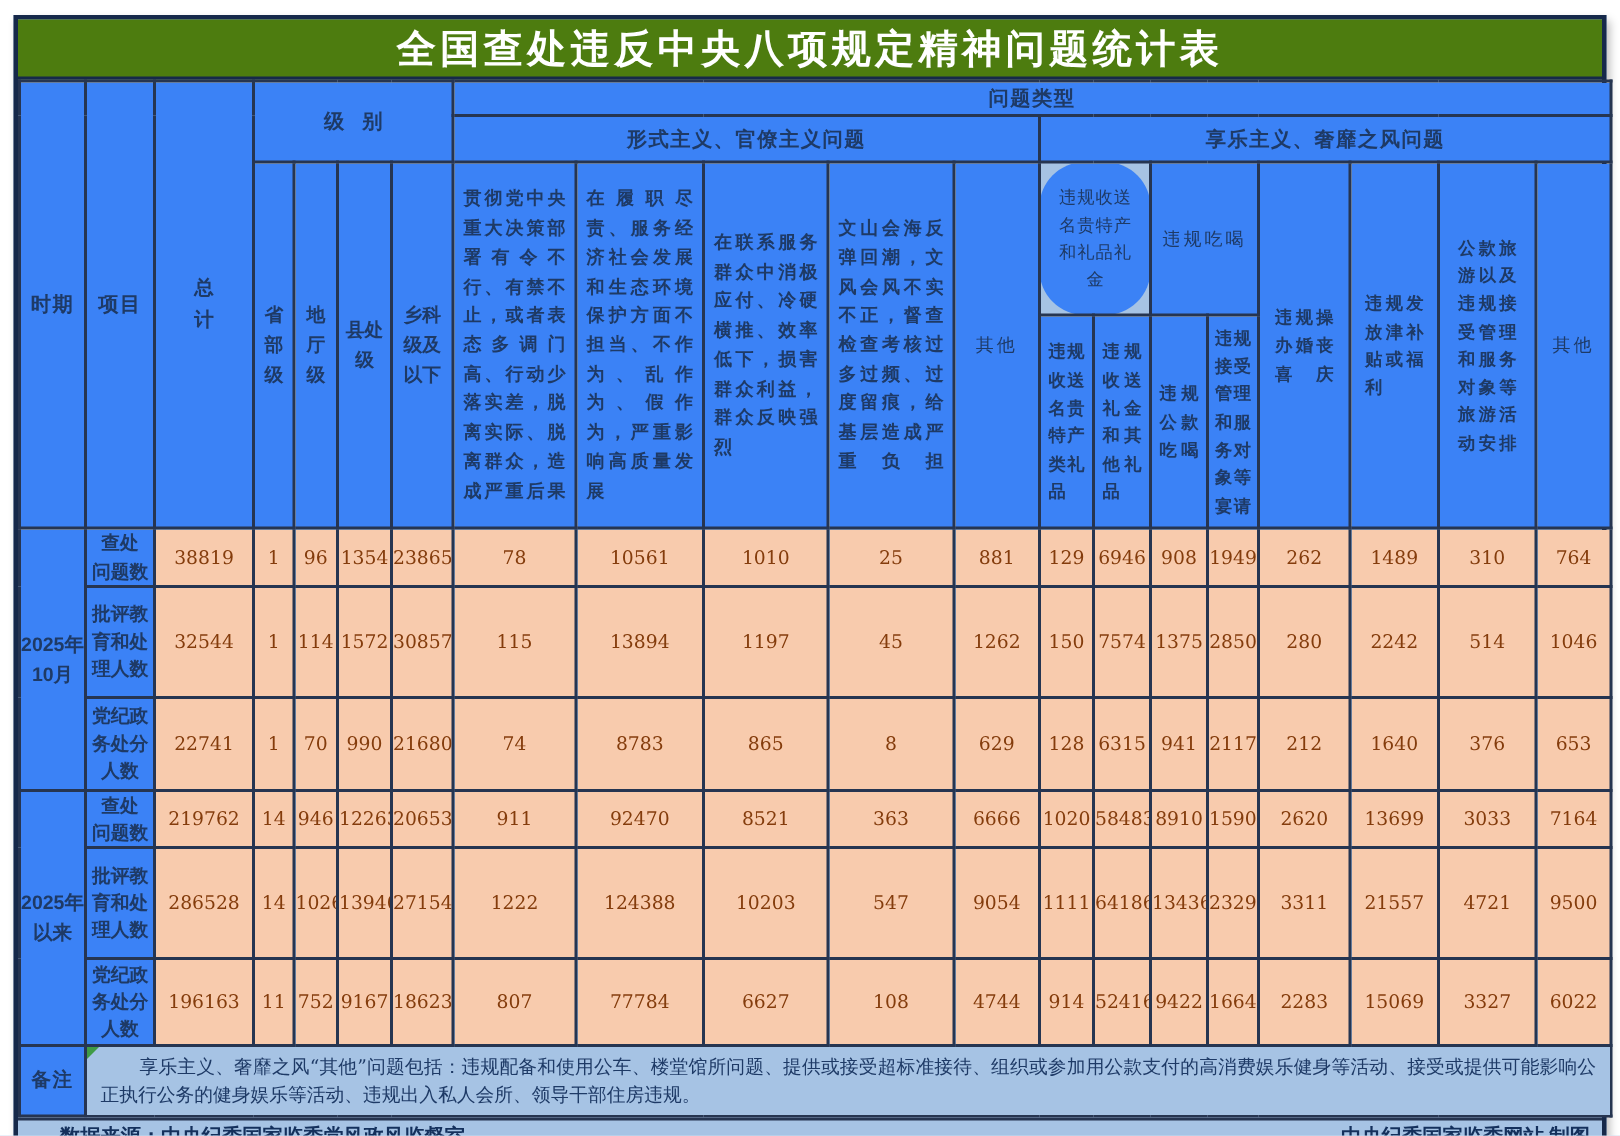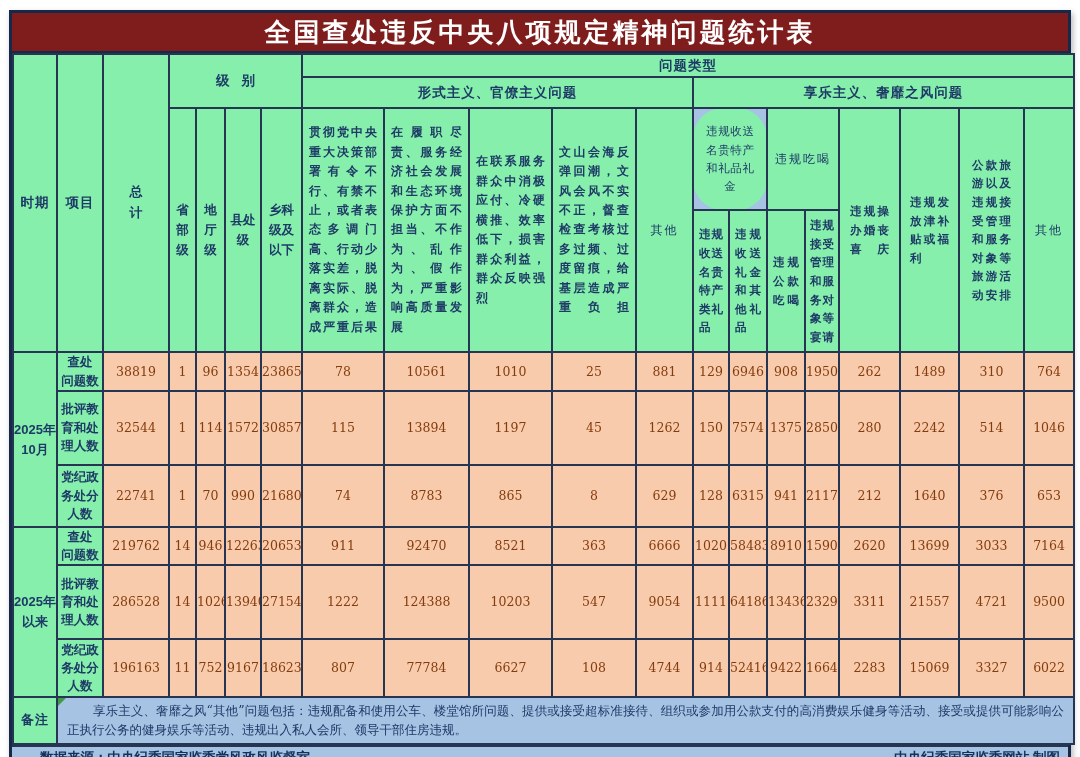--- a/index.html
+++ b/index.html
@@ -1,24 +1,24 @@
 <!DOCTYPE html>
 <html><head>
 <meta charset="utf-8">
 <style>
   html,body{margin:0;padding:0;background:#ffffff;}
   body{width:1080px;height:757px;overflow:hidden;font-family:"Liberation Sans",sans-serif;}
   .card{width:1062px;margin:10px 0 0 9px;border:3px solid #16294a;box-sizing:border-box;
         box-shadow:2px 3px 6px rgba(0,0,0,.28);background:#a6c3e4;}
-  .title{background:#7f1d1d;color:#ffffff;text-align:center;
+  .title{background:#4d7c0f;color:#ffffff;text-align:center;
          font-weight:bold;font-size:26px;line-height:38px;letter-spacing:3px;
          border-bottom:2px solid #16294a;font-family:"Liberation Sans",sans-serif;}
   table{border-collapse:collapse;table-layout:fixed;width:100%;}
   th,td{border:2px solid #263551;padding:0;vertical-align:middle;text-align:center;overflow:hidden;}
-  .hd{background:#86efac;color:#1e3a66;}
+  .hd{background:#3b82f6;color:#1e3a66;}
   .grp{font-weight:bold;font-size:13.5px;letter-spacing:1px;}
   .lvlband{font-weight:bold;font-size:13.5px;letter-spacing:12px;text-indent:12px;}
   .lvl{font-weight:bold;font-size:12.5px;line-height:1.6;padding:2px;}
   .per{font-weight:bold;font-size:13px;white-space:pre-line;line-height:1.5;}
   .lbl{font-weight:bold;font-size:12.5px;white-space:pre-line;line-height:1.45;}
   .tot{font-weight:bold;font-size:13px;white-space:pre-line;line-height:1.6;}
   .vjust{font-family:"DejaVu Serif","Liberation Serif",serif;font-weight:bold;
          font-size:11.5px;line-height:1.62;text-align:justify;text-align-last:justify;
          word-break:break-all;padding:4px 6px;}
   .f12{font-size:12px;padding:4px 6px;}
@@ -120,21 +120,21 @@
       <td class="num">1354</td>
       <td class="num">23865</td>
       <td class="num">78</td>
       <td class="num">10561</td>
       <td class="num">1010</td>
       <td class="num">25</td>
       <td class="num">881</td>
       <td class="num">129</td>
       <td class="num">6946</td>
       <td class="num">908</td>
-      <td class="num">1950</td>
+      <td class="num">1949</td>
       <td class="num">262</td>
       <td class="num">1489</td>
       <td class="num">310</td>
       <td class="num">764</td>
     </tr>
 
     <tr style="height:74px">
       <td class="hd lbl">批评教
 育和处
 理人数</td>

